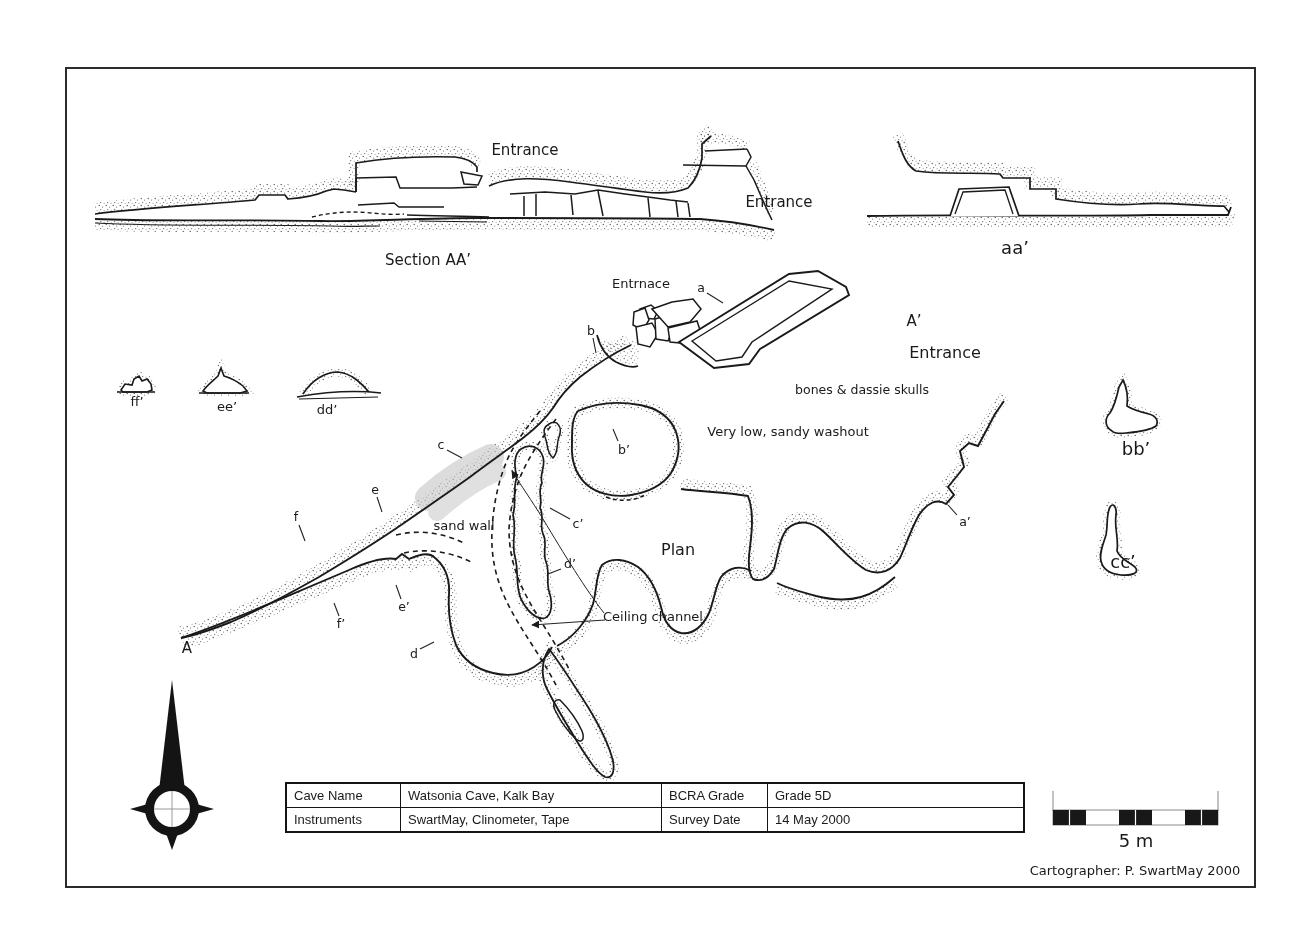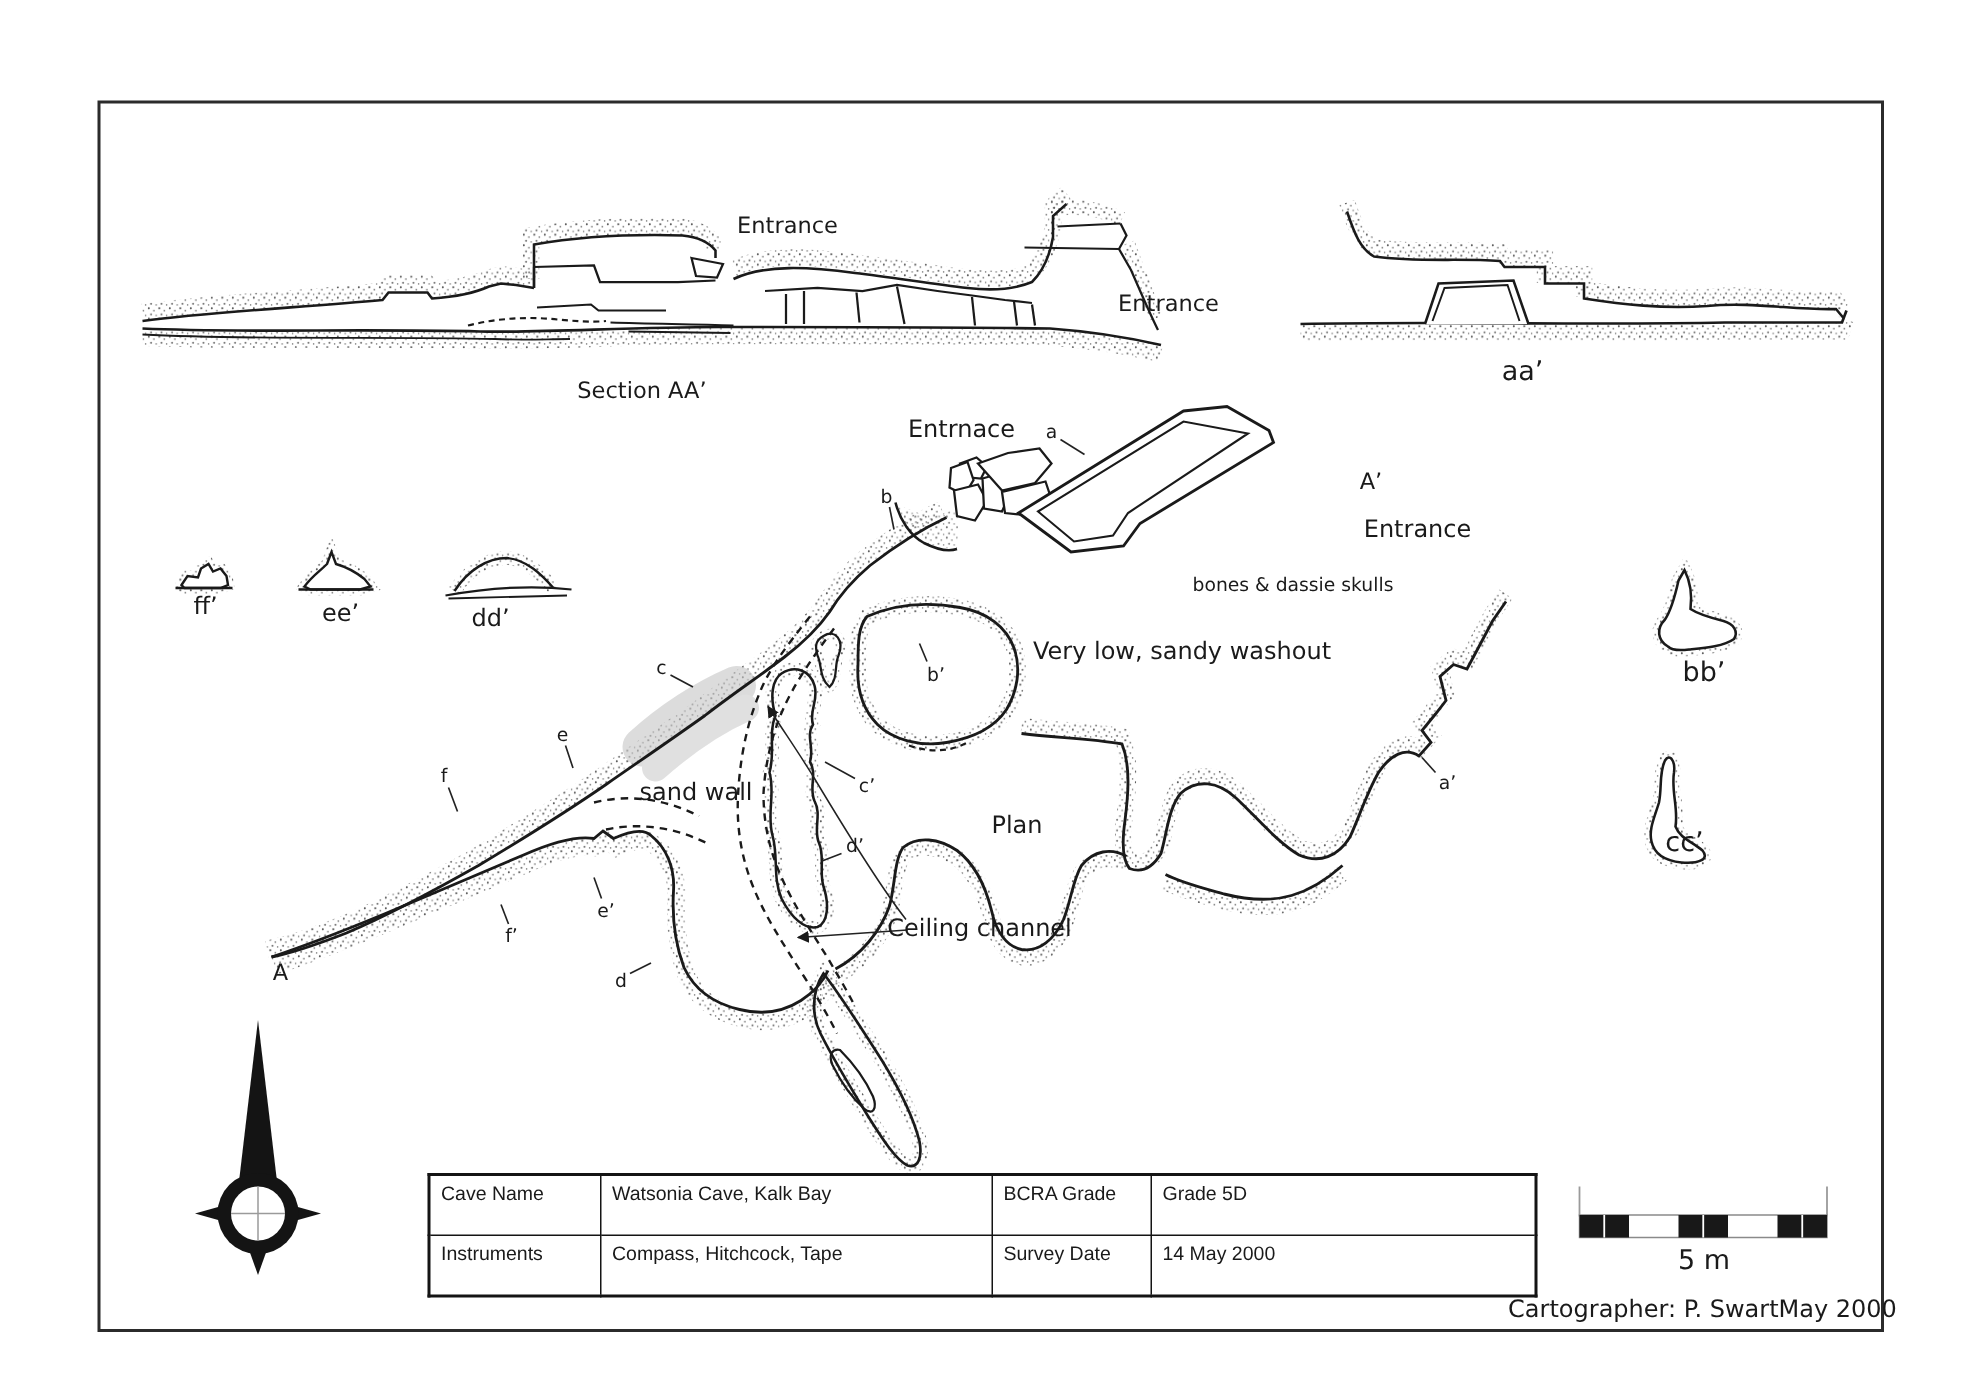--- a/index.html
+++ b/index.html
@@ -1,25 +1,25 @@
 <!DOCTYPE html>
 <html><head>
 <meta charset="utf-8">
 <style>
   html,body{margin:0;padding:0;background:#ffffff;}
   .sheet{position:relative;width:1316px;height:931px;background:#ffffff;overflow:hidden;
          font-family:"DejaVu Sans",sans-serif;color:#1a1a1a;}
   .sheet svg{position:absolute;left:0;top:0;}
   .lbl{position:absolute;transform:translateX(-50%);white-space:nowrap;color:#1a1a1a;
-       font-family:"DejaVu Sans",sans-serif;line-height:1.15;} .fs125{font-size:12.5px;} .fs13{font-size:16px;}
+       font-family:"DejaVu Sans",sans-serif;line-height:1.15;} .fs125{font-size:12.5px;} .fs13{font-size:13px;}
   .fs14{font-size:18px;} .fs15{font-size:15px;} .fs16{font-size:16px;}
   table.survey{position:absolute;left:285px;top:782px;border-collapse:collapse;
        table-layout:fixed;font-family:"Liberation Sans",sans-serif;font-size:13px;
        border:2px solid #141414;background:#fff;}
-  table.survey td{border:1.8px solid #141414;height:21px;padding:1px 2px 17px 7px;
+  table.survey td{border:1.8px solid #141414;height:21px;padding:1px 2px 1px 7px;
        overflow:hidden;white-space:nowrap;}
   .c1{width:104px;} .c2{width:251px;} .c3{width:96px;} .c4{width:246px;}
 </style>
 </head>
 <body>
 
 <div class="sheet">
 
 <svg width="1316" height="931" viewBox="0 0 1316 931">
   <defs>
@@ -264,20 +264,20 @@
 <table class="survey">
   <tbody>
     <tr>
       <td class="c1">Cave Name</td>
       <td class="c2">Watsonia Cave, Kalk Bay</td>
       <td class="c3">BCRA Grade</td>
       <td class="c4">Grade 5D</td>
     </tr>
     <tr>
       <td class="c1">Instruments</td>
-      <td class="c2">Compass, Hitchcock, Tape</td>
+      <td class="c2">SwartMay, Clinometer, Tape</td>
       <td class="c3">Survey Date</td>
       <td class="c4">14 May 2000</td>
     </tr>
   </tbody>
 </table>
 
 </div>
 
 </body></html>

